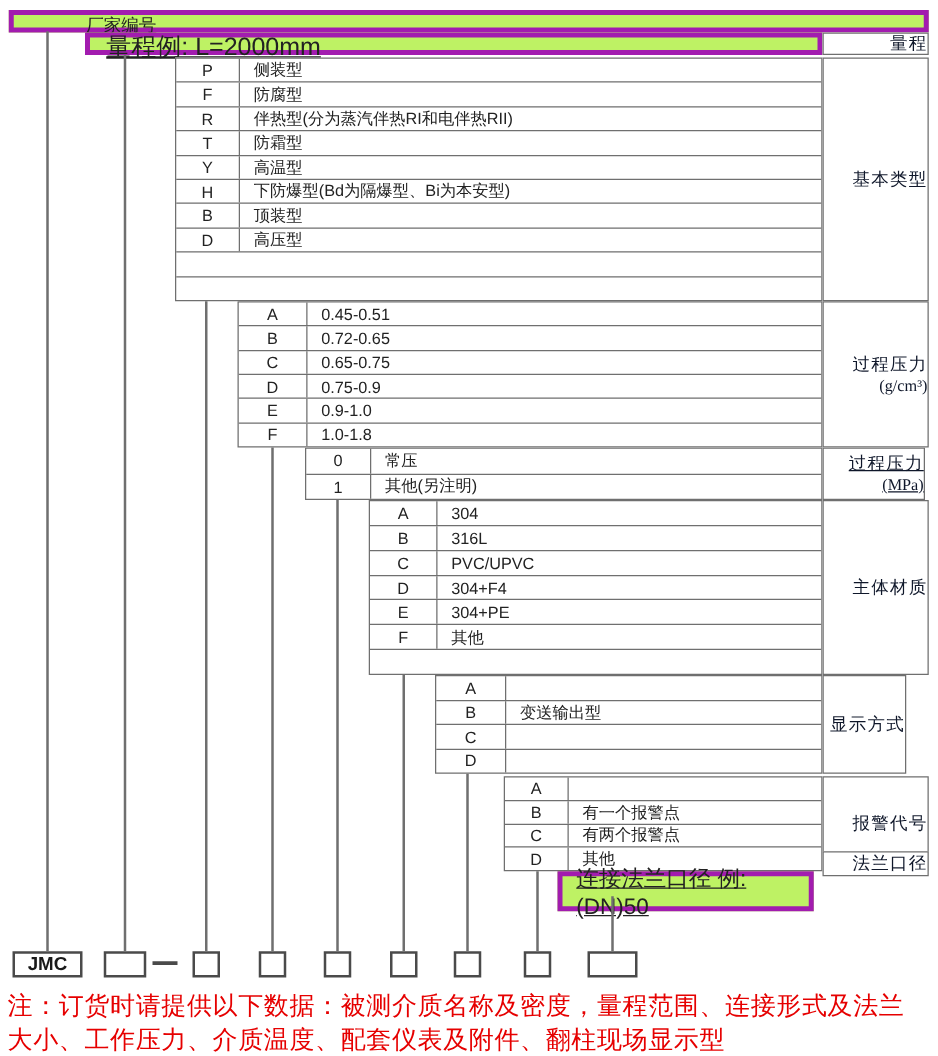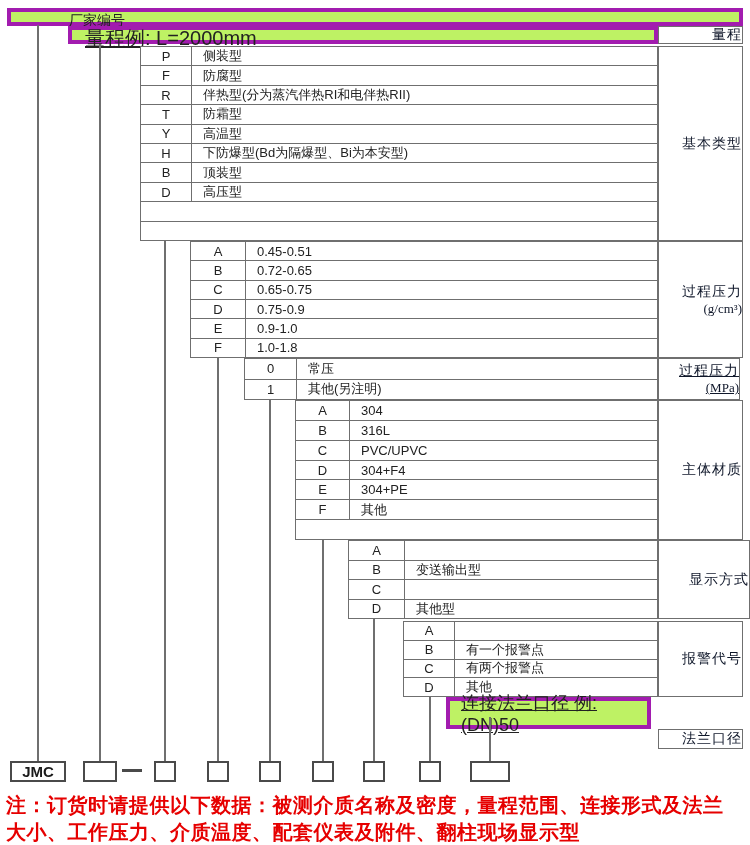--- a/index.html
+++ b/index.html
@@ -18,21 +18,21 @@
   .labelSub{font-size:13px;letter-spacing:0;}
   .sec{position:absolute;box-sizing:border-box;border:1px solid #6f6f6f;display:flex;flex-direction:column;background:#fff;}
   .row{flex:1;display:flex;align-items:stretch;border-top:1px solid #6f6f6f;min-height:0;}
   .row.first{border-top:none;}
   .code{display:flex;align-items:center;justify-content:center;border-right:1px solid #6f6f6f;font-size:13px;flex:0 0 auto;}
   .desc{flex:1;display:flex;align-items:center;padding-left:11px;font-size:13px;white-space:nowrap;overflow:hidden;}
   .spine{position:absolute;width:2px;background:#6f6f6f;}
   .mbox{position:absolute;box-sizing:border-box;border:2px solid #4a4a4a;background:#fff;
     display:flex;align-items:center;justify-content:center;font-size:15px;font-weight:bold;color:#1a1a1a;}
   .dash{position:absolute;background:#4a4a4a;}
-  .note{position:absolute;left:6px;color:#e60000;font-size:20px;font-weight:bold;
+  .note{position:absolute;left:6px;color:#e60000;font-size:20px;font-weight:normal;
     line-height:26px;white-space:nowrap;letter-spacing:0.5px;}
 </style>
 </head>
 <body>
 
 <div class="stage">
 
   <div class="cell maker" style="left:7px;top:8px;width:736px;height:18px;">
     <span>厂家编号</span>
   </div>
@@ -170,24 +170,23 @@
         </div>
         <div class="row">
           <div class="code" style="width: 55px;">B</div>
           <div class="desc">变送输出型</div>
         </div>
         <div class="row">
           <div class="code" style="width: 55px;">C</div>
         </div>
         <div class="row">
           <div class="code" style="width: 55px;">D</div>
-          <div class="desc">其他型</div>
-        </div>
-      </div>
-      <div class="labelCell" style="left: 658px; top: 540px; width: 92px; height: 79px;">
+        </div>
+      </div>
+      <div class="labelCell" style="left: 658px; top: 540px; width: 67px; height: 79px;">
         <span>显示方式</span>
       </div>
       <div class="sec" style="left: 403px; top: 621px; width: 255px; height: 76px;">
         <div class="row first">
           <div class="code" style="width: 50px;">A</div>
         </div>
         <div class="row">
           <div class="code" style="width: 50px;">B</div>
           <div class="desc">有一个报警点</div>
         </div>
@@ -197,21 +196,21 @@
         </div>
         <div class="row">
           <div class="code" style="width: 50px;">D</div>
           <div class="desc">其他</div>
         </div>
       </div>
       <div class="labelCell" style="left: 658px; top: 621px; width: 85px; height: 76px;">
         <span>报警代号</span>
       </div>
       <div class="cell" style="left: 446px; top: 697px; width: 205px; height: 32px; display: flex; align-items: center; padding-left: 11px; font-size: 18px;">连接法兰口径 例: (DN)50</div>
-      <div class="labelCell" style="left: 658px; top: 729px; width: 85px; height: 20px;">法兰口径</div>
+      <div class="labelCell" style="left: 658px; top: 681px; width: 85px; height: 20px;">法兰口径</div>
       <div class="spine" style="left: 37px; top: 25px; height: 736px;"></div>
       <div class="spine" style="left: 99px; top: 44px; height: 717px;"></div>
       <div class="spine" style="left: 164px; top: 241px; height: 520px;"></div>
       <div class="spine" style="left: 217px; top: 358px; height: 403px;"></div>
       <div class="spine" style="left: 269px; top: 400px; height: 361px;"></div>
       <div class="spine" style="left: 322px; top: 540px; height: 221px;"></div>
       <div class="spine" style="left: 373px; top: 619px; height: 142px;"></div>
       <div class="spine" style="left: 429px; top: 697px; height: 64px;"></div>
       <div class="spine" style="left: 489px; top: 717px; height: 44px;"></div>
       <div class="mbox" style="left: 10px; top: 761px; width: 56px; height: 21px;">JMC</div>

